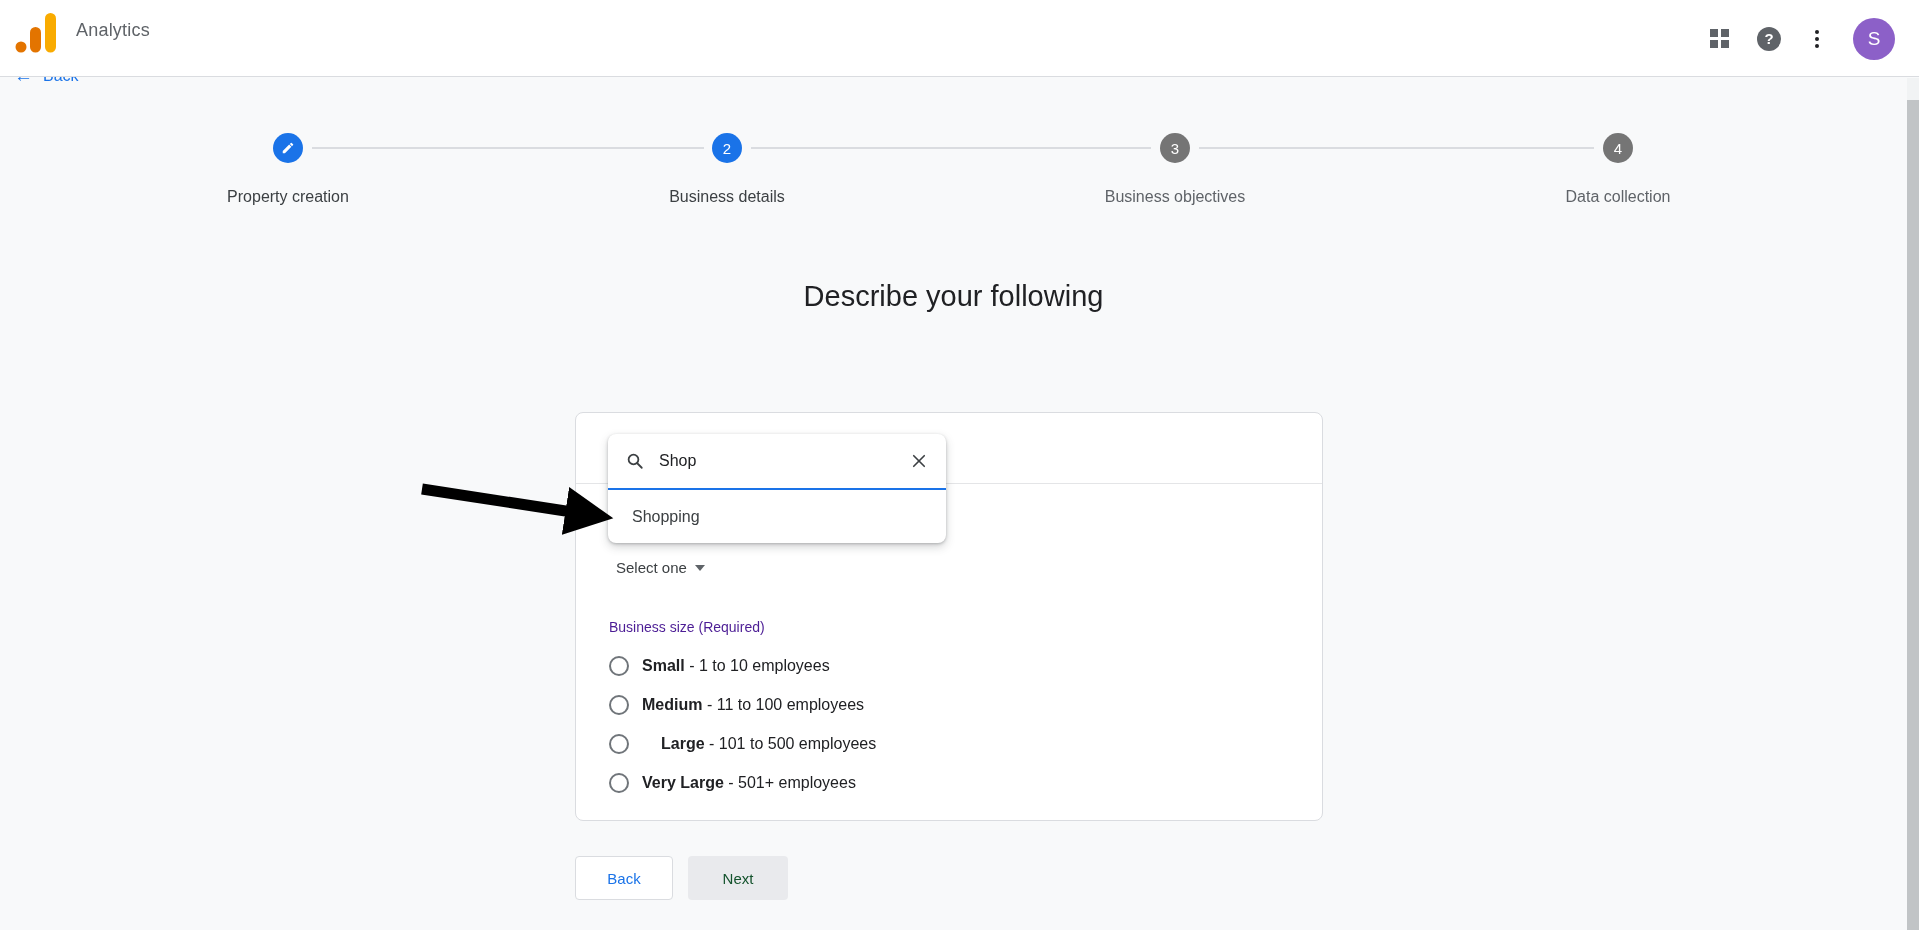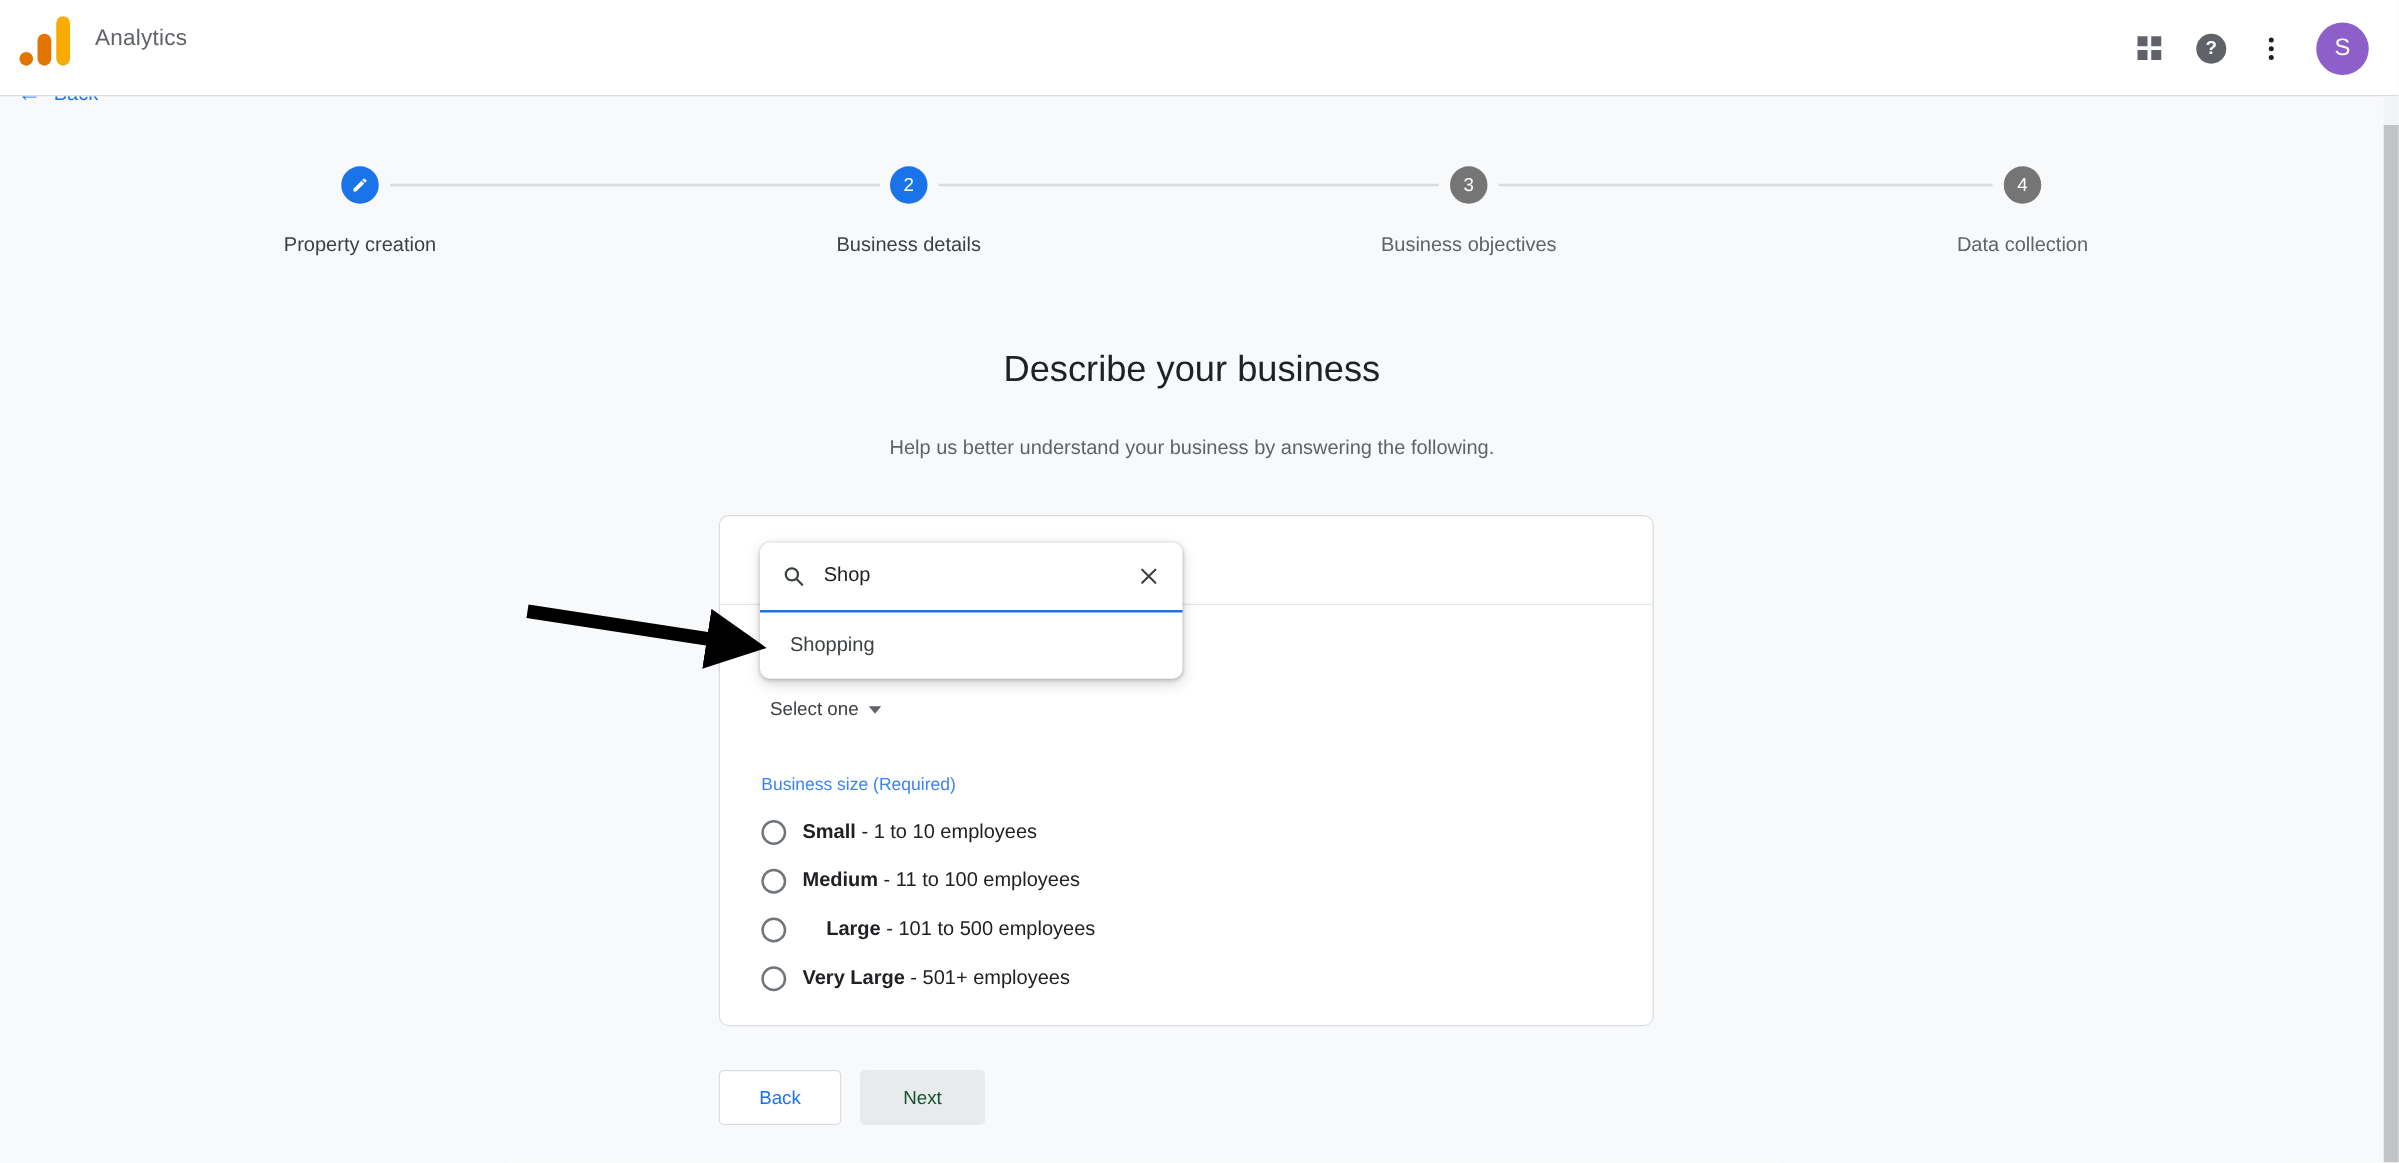--- a/index.html
+++ b/index.html
@@ -91,21 +91,21 @@
   .select-one {
     position: absolute; left: 40px; top: 146px;
     display: flex; align-items: center; gap: 8px;
     font-size: 15px; color: #3c4043; cursor: pointer;
   }
   .caret-down {
     width: 0; height: 0;
     border-left: 5px solid transparent; border-right: 5px solid transparent;
     border-top: 6px solid #5f6368;
   }
-  .size-label { position: absolute; left: 33px; top: 206px; font-size: 14px; color: #3b82f6; }
+  .size-label { position: absolute; left: 33px; top: 206px; font-size: 14px; color: #4c1d95; }
 
   .radio-row { position: absolute; left: 33px; display: flex; align-items: center; gap: 13px; cursor: pointer; }
   .radio-circle {
     width: 20px; height: 20px; border-radius: 50%;
     border: 2px solid #70757a; background: #ffffff; flex: 0 0 auto;
   }
   .radio-text { font-size: 16px; color: #202124; }
   .radio-text b { font-weight: 700; }
 
   
@@ -196,22 +196,21 @@
   </div>
   <div class="step-circle active" style="left:712px;">2</div>
   <div class="step-circle upcoming" style="left:1160px;">3</div>
   <div class="step-circle upcoming" style="left:1603px;">4</div>
 
   <div class="step-label done" style="left:138px;">Property creation</div>
   <div class="step-label done" style="left:577px;">Business details</div>
   <div class="step-label todo" style="left:1025px;">Business objectives</div>
   <div class="step-label todo" style="left:1468px;">Data collection</div>
 
-  <div class="page-title">Describe your business</div>
-  <div class="page-subtitle">Help us better understand your business by answering the following.</div>
+  <div class="page-title">Describe your following</div>
 
   <div class="card">
     <div class="card-divider"></div>
 
     <div class="select-one">
       <span>Select one</span>
       <span class="caret-down"></span>
     </div>
 
     <div class="size-label">Business size (Required)</div>

